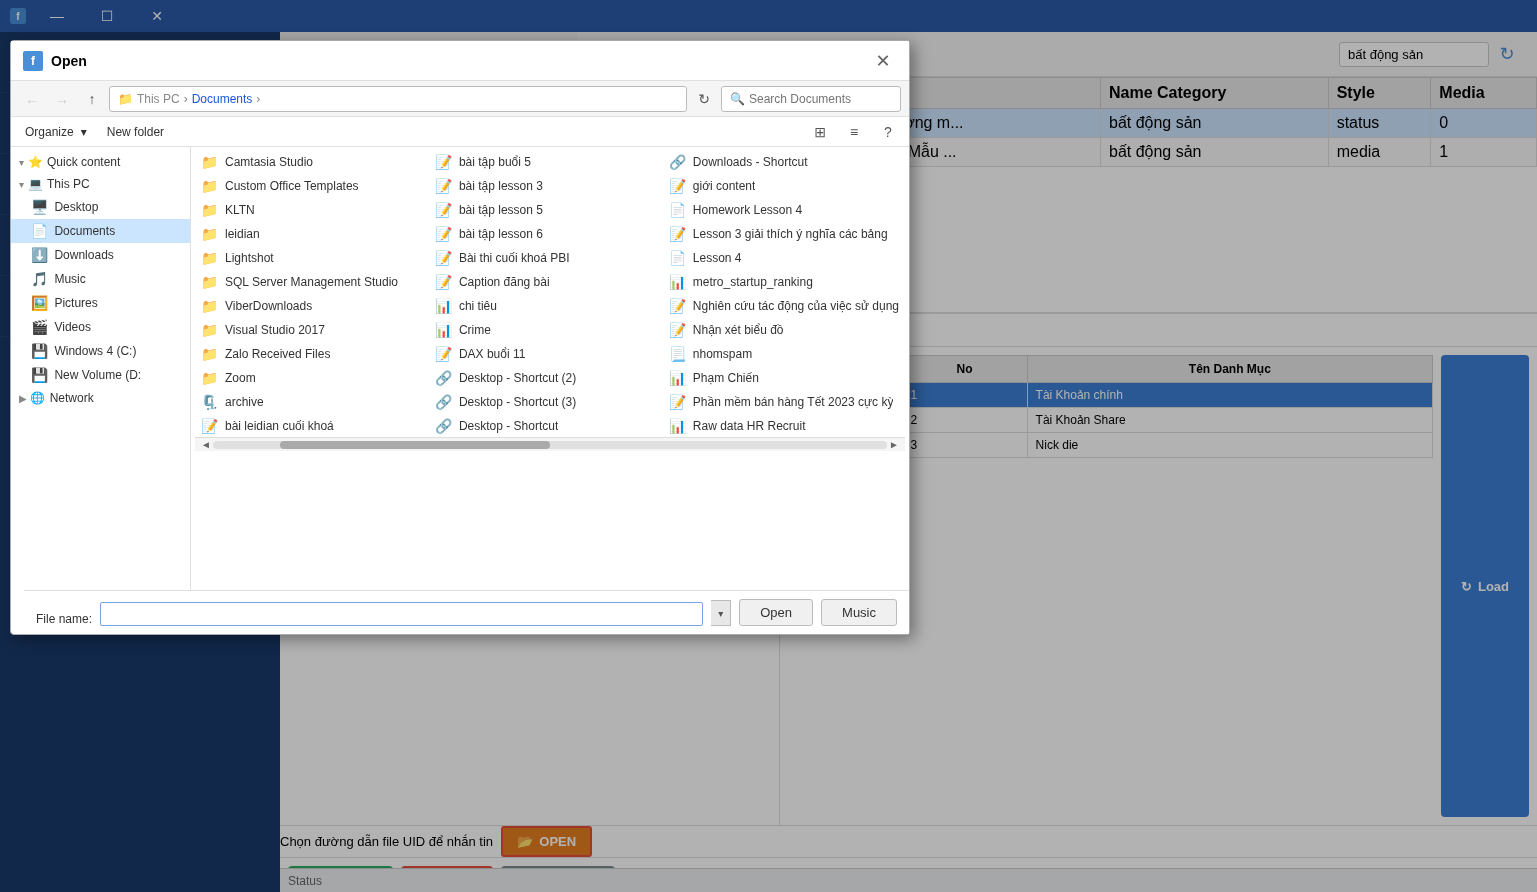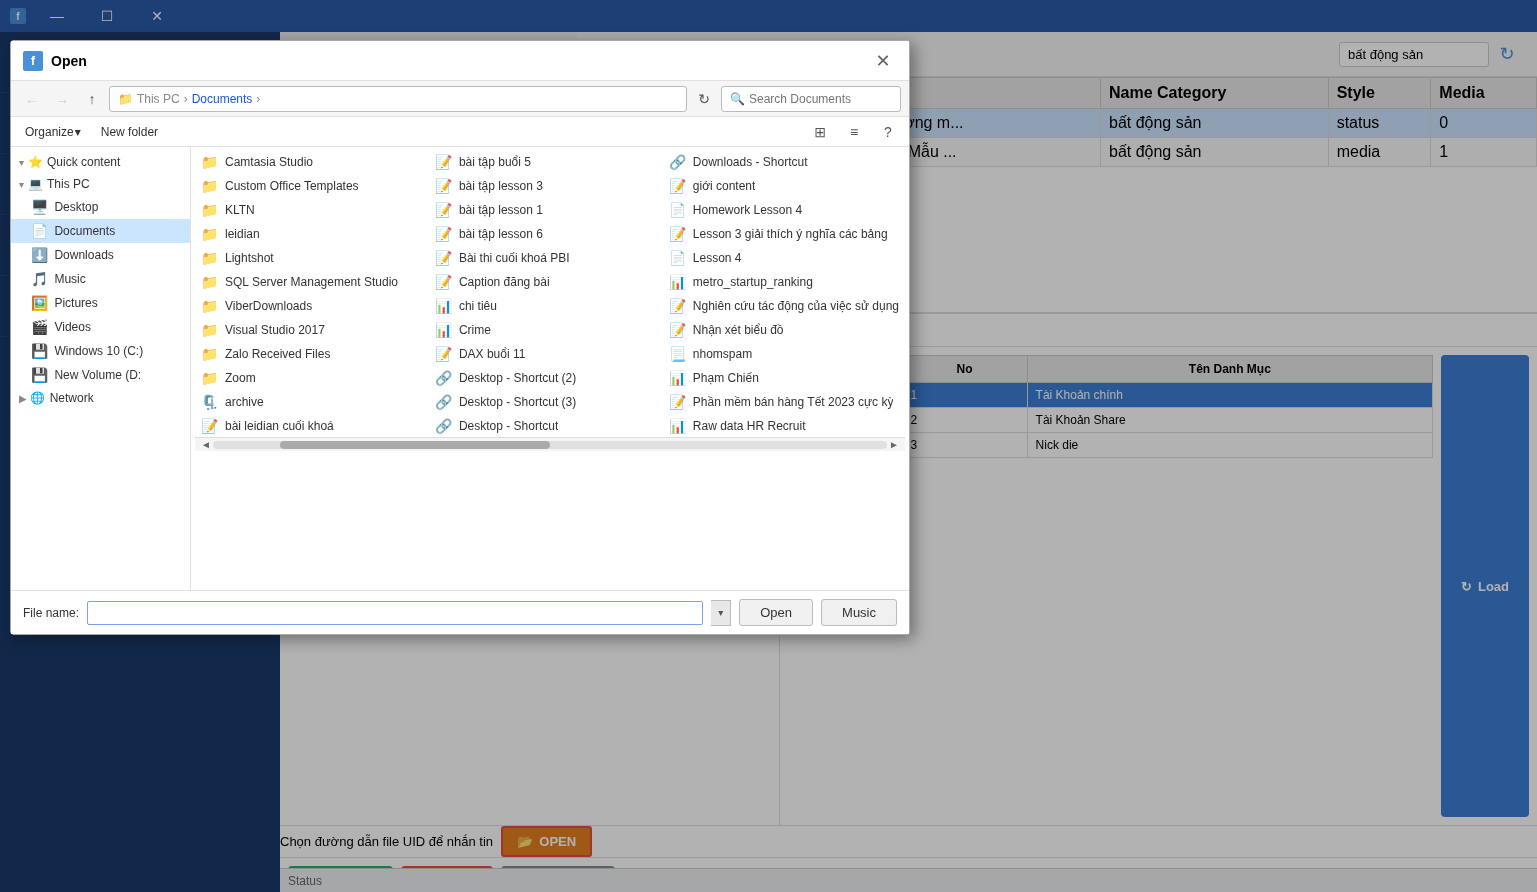--- a/index.html
+++ b/index.html
@@ -210,21 +210,21 @@
     .search-icon { color: #888; font-size: 12px; }
     .search-input { border: none; outline: none; font-size: 12px; flex: 1; background: transparent; }
 
     
     .dialog-toolbar2 {
       display: flex; align-items: center; padding: 2px 8px;
       background: white; border-bottom: 1px solid #e0e0e0; height: 30px; gap: 8px;
     }
     .organize-btn {
       background: none; border: none; cursor: pointer; font-size: 12px;
-      color: #333; display: flex; align-items: center; gap: 1px; padding: 3px 6px;
+      color: #333; display: flex; align-items: center; gap: 7px; padding: 3px 6px;
       border-radius: 3px;
     }
     .new-folder-btn {
       background: none; border: none; cursor: pointer; font-size: 12px;
       color: #333; padding: 3px 6px; border-radius: 3px;
     }
     .toolbar2-spacer { flex: 1; }
     .view-btn {
       width: 26px; height: 26px; border: none; background: none; cursor: pointer;
       font-size: 14px; color: #555; border-radius: 3px;
@@ -266,22 +266,22 @@
     }
     .file-item {
       display: flex; align-items: center; padding: 3px 6px; cursor: pointer;
       border-radius: 2px; gap: 6px; font-size: 12px; color: #333;
     }
     .file-icon { font-size: 14px; flex-shrink: 0; width: 18px; text-align: center; }
     .file-name { overflow: hidden; text-overflow: ellipsis; white-space: nowrap; }
 
     
     .dialog-footer {
-      display: flex; align-items: center; padding: 8px 12px; gap: 8px;
-      border-top: 1px solid #e0e0e0; background: white;
+      display: flex; align-items: flex-end; padding: 8px 12px; gap: 8px;
+      border-top: 1px solid #e0e0e0; background: white; margin-left: 13px;
     }
     .footer-label { font-size: 12px; color: #333; white-space: nowrap; }
     .filename-input {
       flex: 1; padding: 4px 8px; border: 1px solid #7aa3e5;
       border-radius: 2px; font-size: 12px; outline: none;
     }
     .filename-dropdown {
       width: 20px; height: 26px; background: #e8e8e8; border: 1px solid #bbb;
       border-left: none; cursor: pointer; display: flex; align-items: center;
       justify-content: center; font-size: 10px; color: #555;
@@ -597,21 +597,21 @@
       <div class="nav-item nav-child">
         <span class="nav-icon">🖼️</span>
         <span>Pictures</span>
       </div>
       <div class="nav-item nav-child">
         <span class="nav-icon">🎬</span>
         <span>Videos</span>
       </div>
       <div class="nav-item nav-child">
         <span class="nav-icon">💾</span>
-        <span>Windows 10 (C:)</span>
+        <span>Windows 4 (C:)</span>
       </div>
       <div class="nav-item nav-child">
         <span class="nav-icon">💾</span>
         <span>New Volume (D:</span>
       </div>
       <div class="nav-group-header">
         <span class="expand-icon">▶</span>
         <span>🌐</span>
         <span>Network</span>
       </div>
@@ -645,21 +645,21 @@
           <span class="file-icon file-word">📝</span>
           <span class="file-name">giới content</span>
         </div>
 
         <div class="file-item">
           <span class="file-icon folder-yellow">📁</span>
           <span class="file-name">KLTN</span>
         </div>
         <div class="file-item">
           <span class="file-icon file-word">📝</span>
-          <span class="file-name">bài tập lesson 1</span>
+          <span class="file-name">bài tập lesson 5</span>
         </div>
         <div class="file-item">
           <span class="file-icon file-word">📄</span>
           <span class="file-name">Homework Lesson 4</span>
         </div>
 
         <div class="file-item">
           <span class="file-icon folder-yellow">📁</span>
           <span class="file-name">leidian</span>
         </div>

